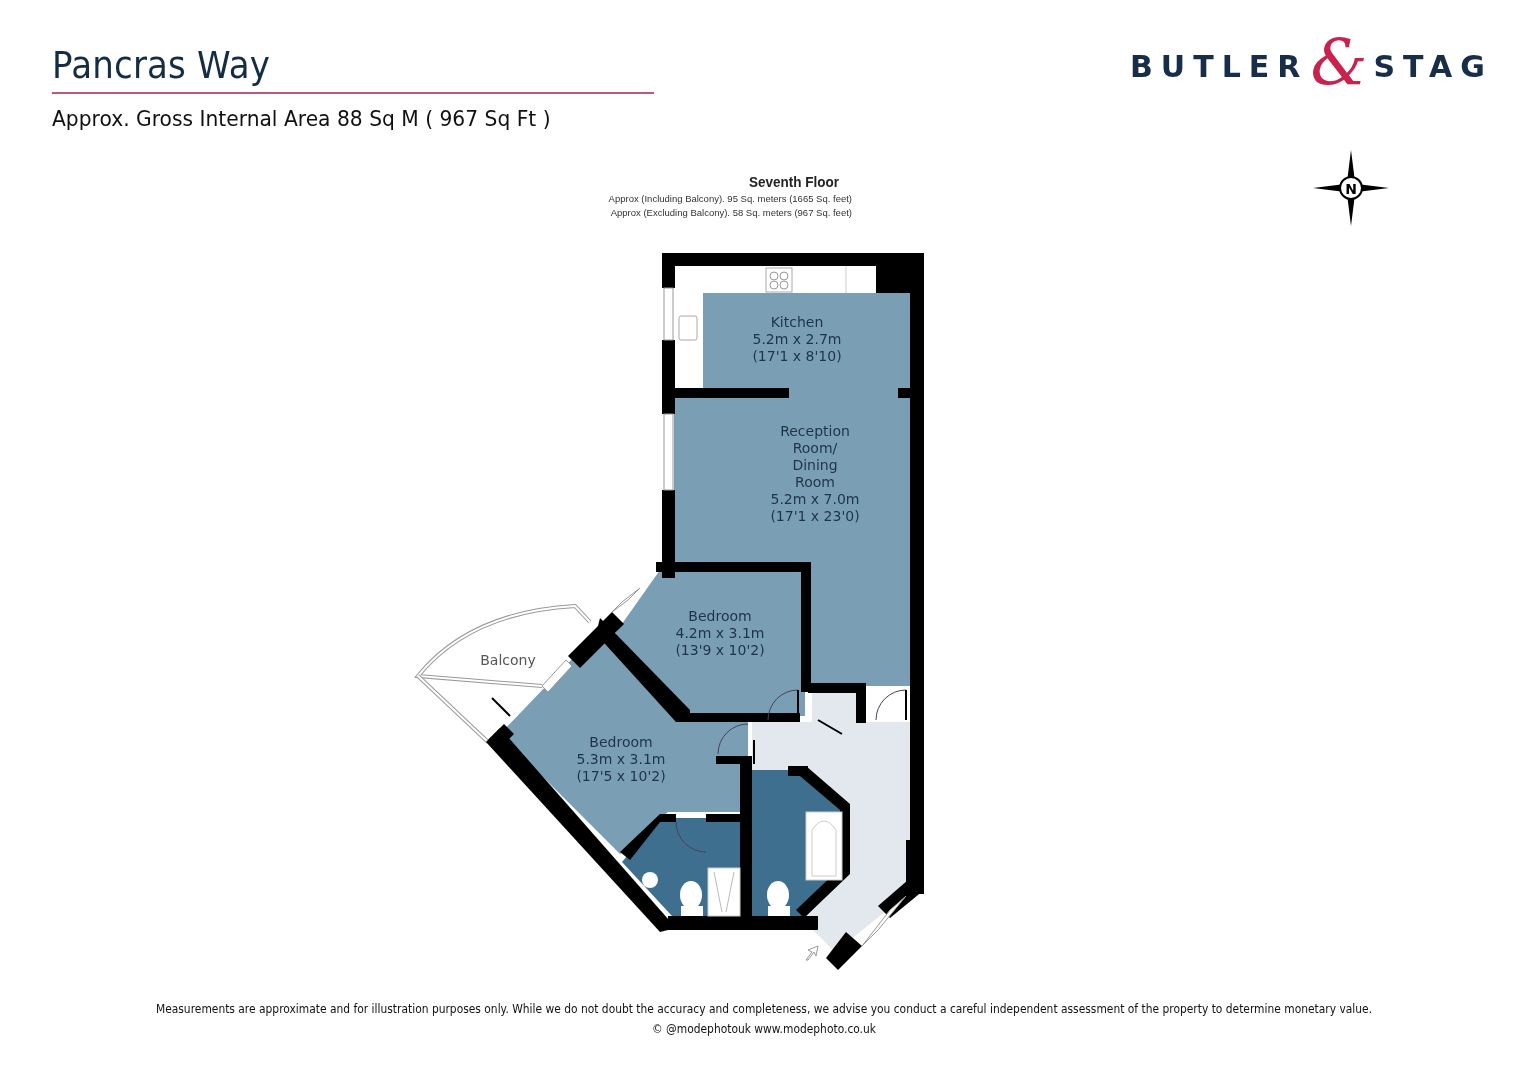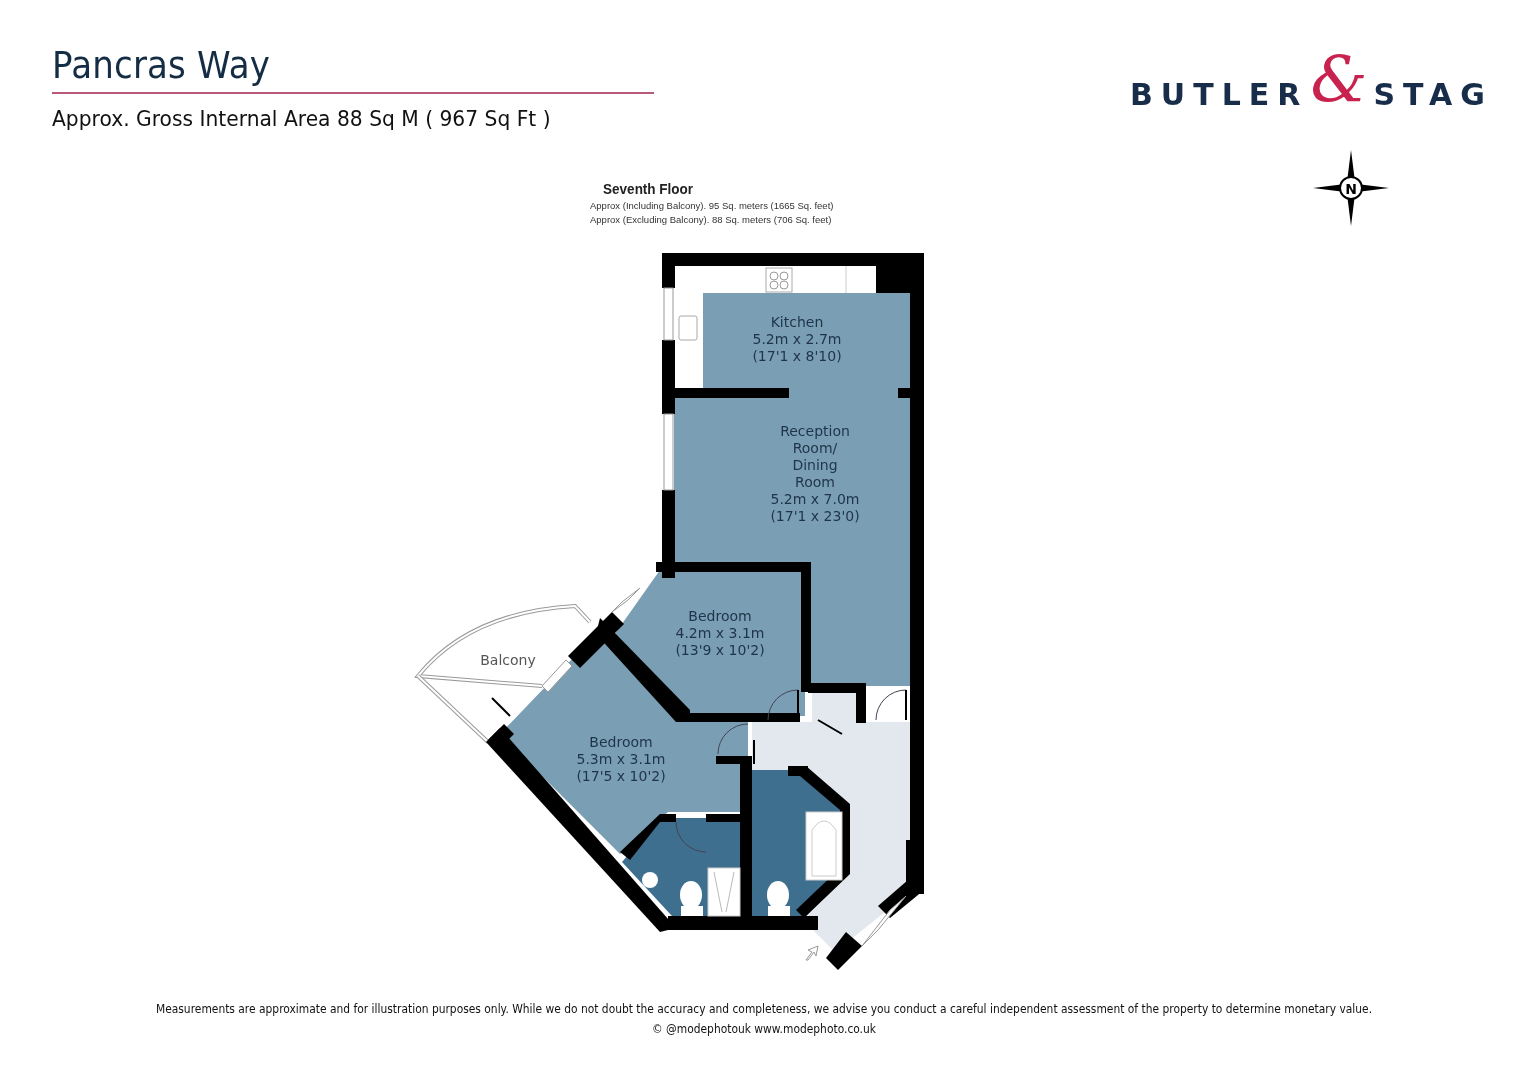--- a/index.html
+++ b/index.html
@@ -1,23 +1,23 @@
 <!DOCTYPE html>
 <html><head>
 <meta charset="utf-8">
 <style>
   html, body { margin: 0; padding: 0; background: #ffffff; }
   body { width: 1528px; height: 1080px; position: relative; overflow: hidden; font-family: "Liberation Sans", sans-serif; }
   .title { position: absolute; left: 52px; top: 44px; font-size: 37px; color: #142c44; letter-spacing: 0.2px; font-family: "DejaVu Sans", sans-serif; font-weight: 500; transform: scaleX(0.92); transform-origin: left; }
   .title-rule { position: absolute; left: 52px; top: 92px; width: 602px; height: 2px; background: #b8587a; }
   .subtitle { position: absolute; left: 52px; top: 106px; font-size: 22px; color: #111; font-family: "DejaVu Sans", sans-serif; transform: scaleX(0.92); transform-origin: left; }
-  .logo { position: absolute; left: 1130px; top: 52px; height: 60px; display: flex; align-items: flex-end; }
+  .logo { position: absolute; left: 1130px; top: 36px; height: 60px; display: flex; align-items: center; }
   .logo-word { font-family: "DejaVu Sans", sans-serif; font-weight: bold; font-size: 30px; color: #172d4a; letter-spacing: 8px; }
   .logo-amp { font-family: "DejaVu Serif", serif; font-style: italic; font-size: 64px; color: #c8224f; margin: -6px 6px 0 2px; line-height: 1; }
-  .plan-header { position: absolute; left: 590px; top: 173px; width: 262px; text-align: left; color: #222; margin-top: 7px; }
+  .plan-header { position: absolute; left: 590px; top: 173px; width: 262px; text-align: right; color: #222; }
   .plan-title { font-size: 15px; font-weight: bold; font-family: "Liberation Sans", sans-serif; transform: scaleX(0.9); }
   .plan-line { font-size: 9.5px; margin-top: 3px; color: #333; }
   .compass { position: absolute; left: 1311px; top: 148px; width: 80px; height: 80px; }
   .plan { position: absolute; left: 0; top: 0; }
   .disclaimer { position: absolute; left: 0; width: 1528px; top: 1002px; text-align: center; font-size: 11.5px; color: #111; font-family: "DejaVu Sans", sans-serif; transform: scaleX(0.93); }
   .credit { position: absolute; left: 0; width: 1528px; top: 1022px; text-align: center; font-size: 11.5px; color: #111; font-family: "DejaVu Sans", sans-serif; transform: scaleX(0.93); }
   .room-label { font-family: "DejaVu Sans", sans-serif; font-size: 14px; fill: #1f3448; text-anchor: middle; }
   .balcony-label { font-family: "DejaVu Sans", sans-serif; font-size: 14px; fill: #555; text-anchor: middle; }
 </style>
 </head>
@@ -29,21 +29,21 @@
 
 <div class="logo">
   <span class="logo-word">BUTLER</span>
   <span class="logo-amp">&amp;</span>
   <span class="logo-word">STAG</span>
 </div>
 
 <div class="plan-header">
   <div class="plan-title">Seventh Floor</div>
   <div class="plan-line">Approx (Including Balcony). 95 Sq. meters (1665 Sq. feet)</div>
-  <div class="plan-line">Approx (Excluding Balcony). 88 Sq. meters (706 Sq. feet)</div>
+  <div class="plan-line">Approx (Excluding Balcony). 58 Sq. meters (967 Sq. feet)</div>
 </div>
 
 <svg class="compass" viewBox="0 0 80 80">
   <polygon points="40,2 44,34 36,34" fill="#000"></polygon>
   <polygon points="40,78 44,46 36,46" fill="#000"></polygon>
   <polygon points="2,40 34,36 34,44" fill="#000"></polygon>
   <polygon points="78,40 46,36 46,44" fill="#000"></polygon>
   <circle cx="40" cy="40" r="11" fill="#fff" stroke="#000" stroke-width="2"></circle>
   <text x="40" y="45.5" text-anchor="middle" font-family="DejaVu Sans, sans-serif" font-weight="bold" font-size="14" fill="#000">N</text>
 </svg>

